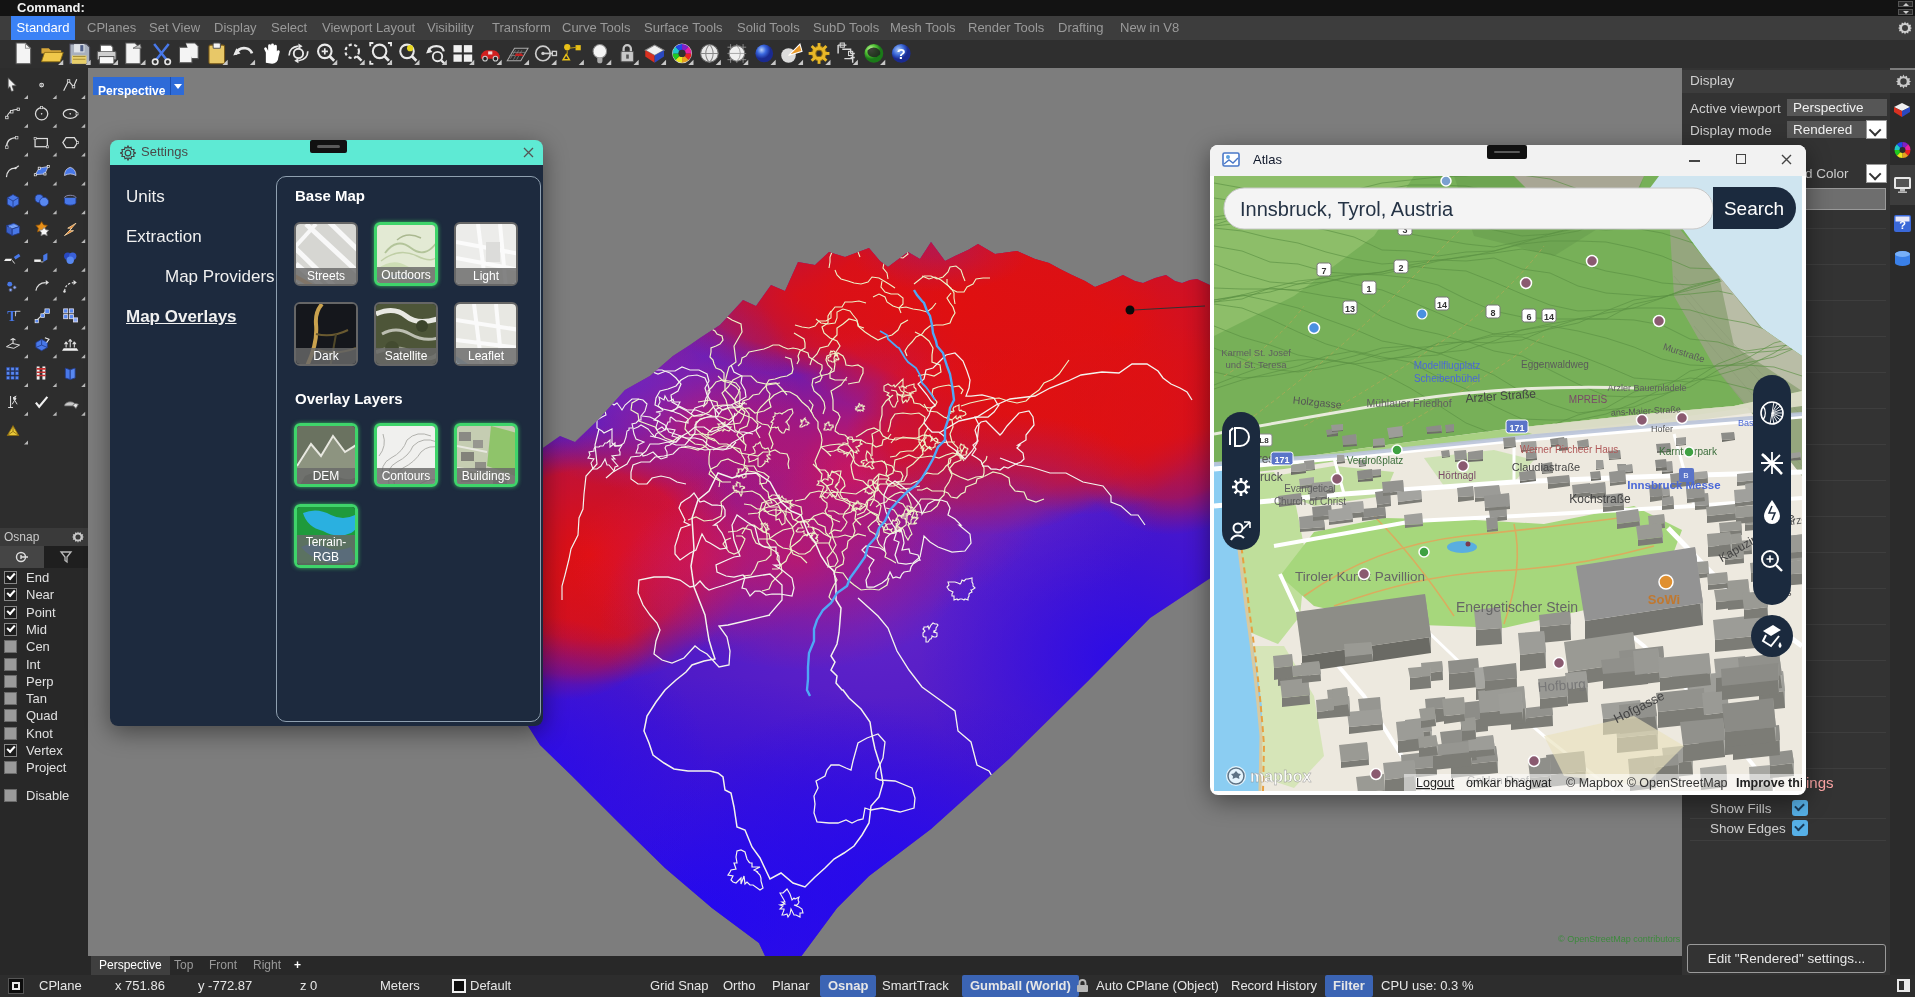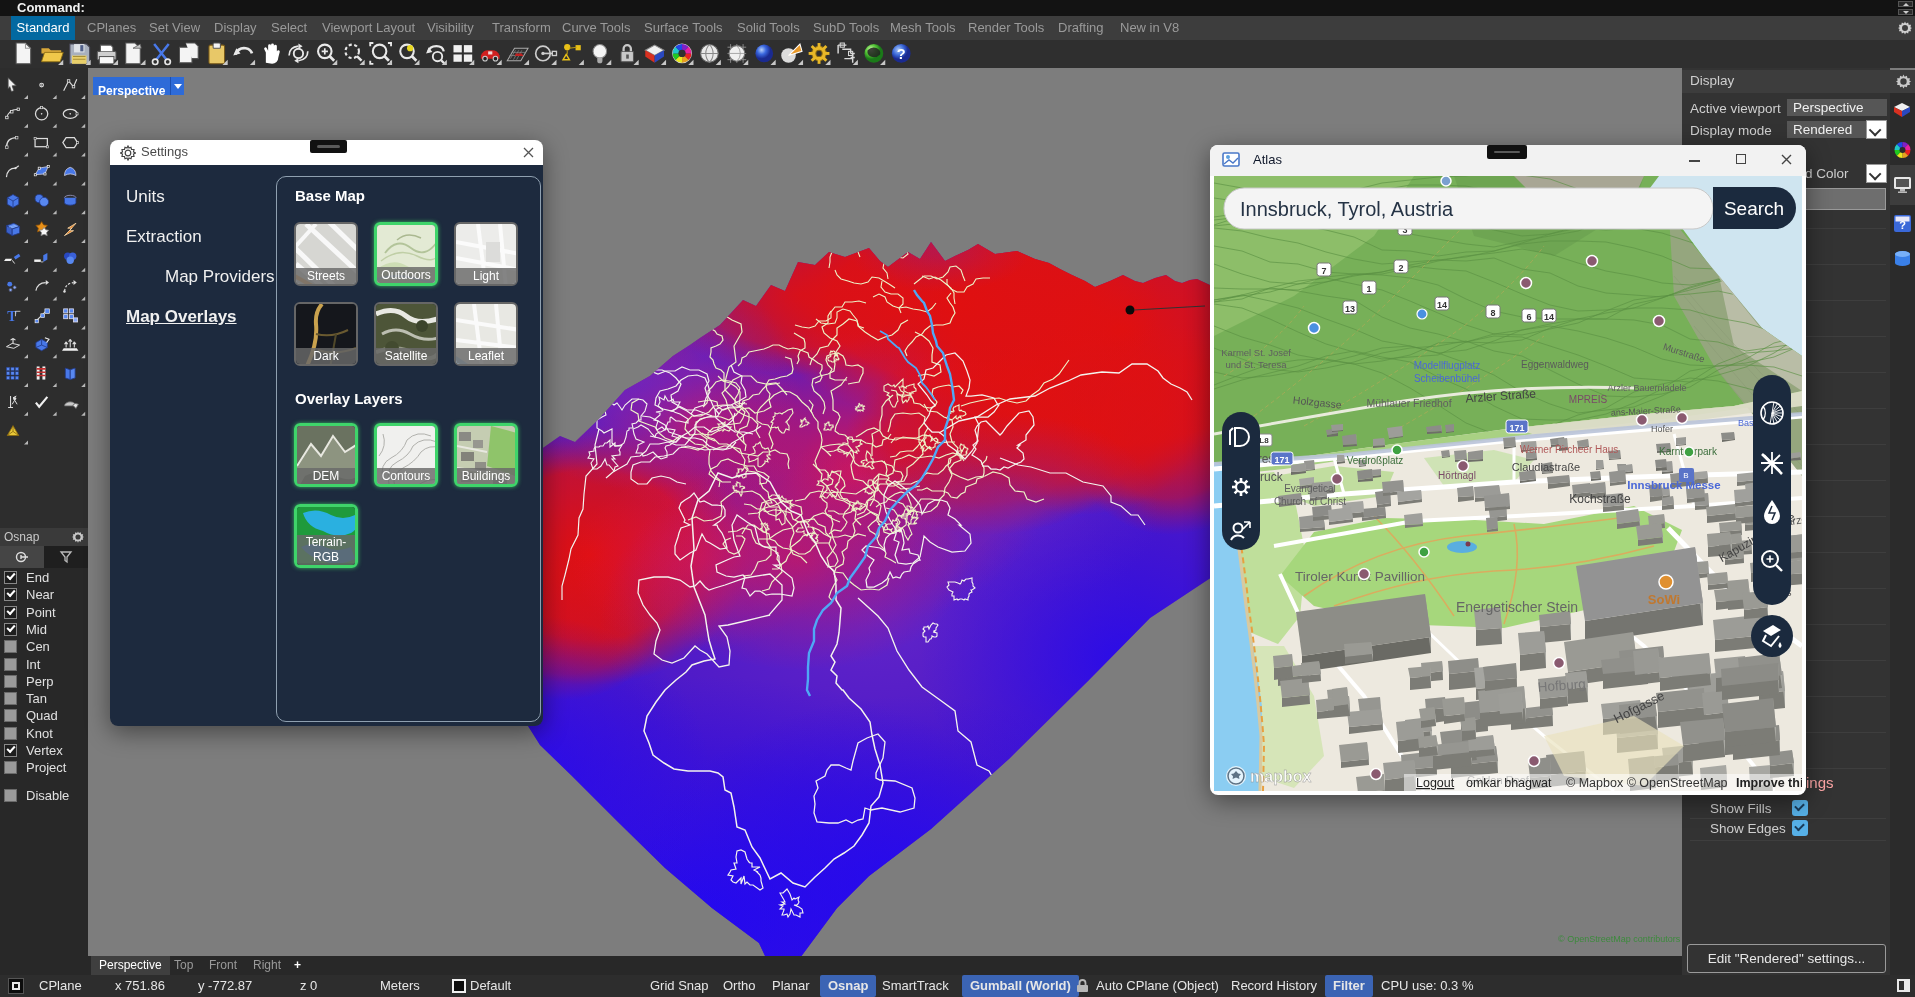--- a/index.html
+++ b/index.html
@@ -6,21 +6,21 @@
 html,body { width:1915px; height:997px; overflow:hidden; background:#7d7d7d;
   font-family:"Liberation Sans", sans-serif; }
 #root { position:absolute; top:0; left:0; width:1915px; height:997px; }
 .abs { position:absolute; }
 
 
 #cmdbar { left:0; top:0; width:1915px; height:16px; background:#131313; }
 #cmdbar .t { position:absolute; left:17px; top:0px; color:#f2f2f2; font-size:13px; font-weight:bold; }
 #menurow { left:0; top:16px; width:1915px; height:24px; background:#3d3d3d; }
 #menurow .tab { position:absolute; top:0; height:24px; line-height:24px; color:#9a9a9a; font-size:13px; }
-#menurow .active { background:#0369a1; color:#fff; }
+#menurow .active { background:#3b82f6; color:#fff; }
 #toolbar { left:0; top:40px; width:1915px; height:28px; background:#2f2f2f; }
 
 
 #leftpal { left:0; top:68px; width:88px; height:460px; background:#2d2d2d; }
 #osnap { left:0; top:528px; width:88px; height:447px; background:#282828; }
 #osnap .hdr { position:absolute; left:0; top:0; width:88px; height:18px; background:#3a3a3a; color:#c8c8c8; font-size:12px; line-height:18px; padding-left:4px; }
 #osnap .tabs { position:absolute; left:0; top:18px; width:88px; height:22px; background:#1f1f1f; }
 #osnap .row { position:absolute; left:4px; height:16px; color:#e0e0e0; font-size:13px; }
 .cb { position:absolute; left:0; top:1px; width:13px; height:13px; background:#9a9a9a; border:1px solid #6a6a6a; }
 .cb.on { background:#1e1e1e; border:1px solid #888; }
@@ -31,21 +31,21 @@
 #viewport { left:88px; top:68px; width:1594px; height:888px; background:#7d7d7d; overflow:hidden; }
 #vplabel { position:absolute; left:5px; top:9px; height:18px; background:#2e6bd8; color:#fff; font-weight:bold; font-size:12px; }
 #vplabel .txt { padding:0 5px; line-height:18px; display:inline-block; }
 #vplabel .arr { display:inline-block; width:14px; height:18px; border-left:1px solid #1c4fb0; position:relative; }
 #vplabel .arr:after { content:""; position:absolute; left:3px; top:7px; border-left:4px solid transparent; border-right:4px solid transparent; border-top:5px solid #fff; }
 #osmcredit { position:absolute; left:1470px; top:866px; color:#3d8a3d; font-size:9px; }
 
 
 #settings { left:110px; top:140px; width:433px; height:586px; border-radius:8px;
   box-shadow:0 6px 24px rgba(0,0,0,0.45); }
-#settings .title { position:absolute; left:0; top:0; width:433px; height:25px; background:#ffffff; border-radius:8px 8px 0 0;text-align:center; }
+#settings .title { position:absolute; left:0; top:0; width:433px; height:25px; background:#5eead4; border-radius:8px 8px 0 0;text-align:center; }
 #settings .title .tx { position:absolute; left:31px; top:4px; color:#4a4a4a; font-size:13px; }
 #settings .body { position:absolute; left:0; top:25px; width:433px; height:561px; background:#1d2a3e; border-radius:0 0 8px 8px; }
 #settings .nav { position:absolute; color:#f0f0f0; font-size:17px; left:16px; }
 #settings .panel { position:absolute; left:166px; top:11px; width:265px; height:546px; border:1px solid #8fa0b0; border-radius:10px; }
 #settings h3 { position:absolute; color:#fff; font-size:15px; font-weight:bold; }
 .thumb { position:absolute; width:64px; height:64px; border-radius:6px; overflow:hidden; border:2px solid #666; }
 .thumb.sel { border:3px solid #3fd46a; box-shadow:0 0 4px rgba(63,212,106,0.8); }
 .thumb .cap { position:absolute; left:0; bottom:0; width:100%; height:16px; background:rgba(105,105,105,0.82); color:#fff; font-size:12px; text-align:center; line-height:16px; }
 .pill-black { position:absolute; background:#111; border-radius:2px; }
 .pill-black:after { content:""; position:absolute; left:18%; top:42%; width:64%; height:18%; background:#5a5a5a; border-radius:2px; }

